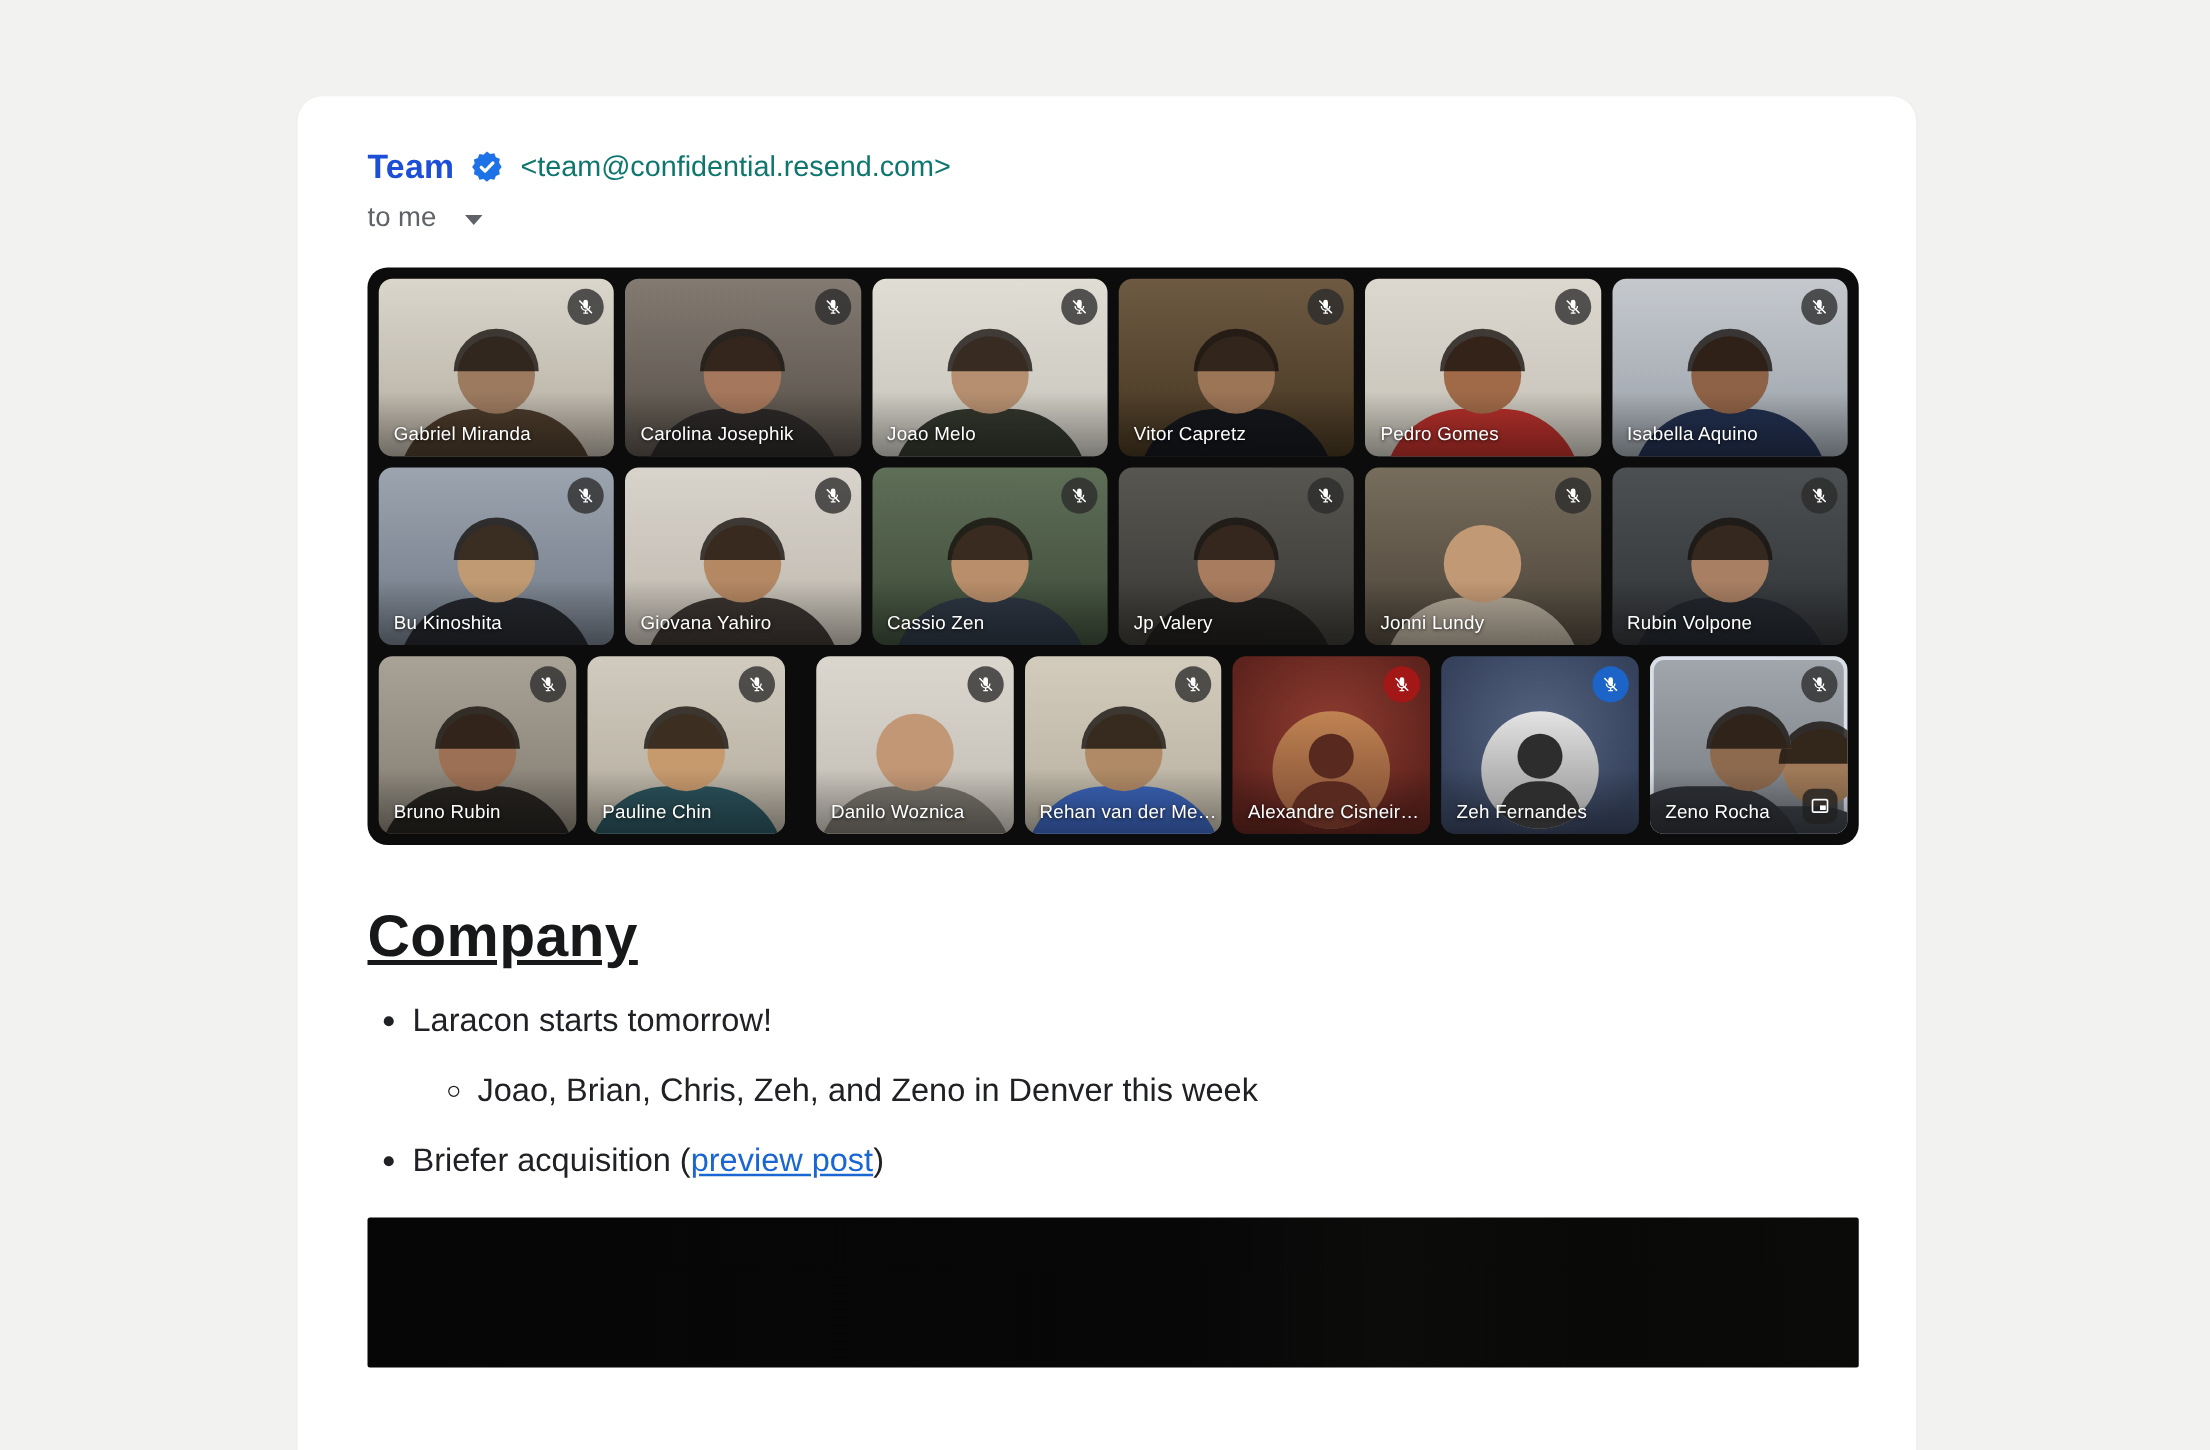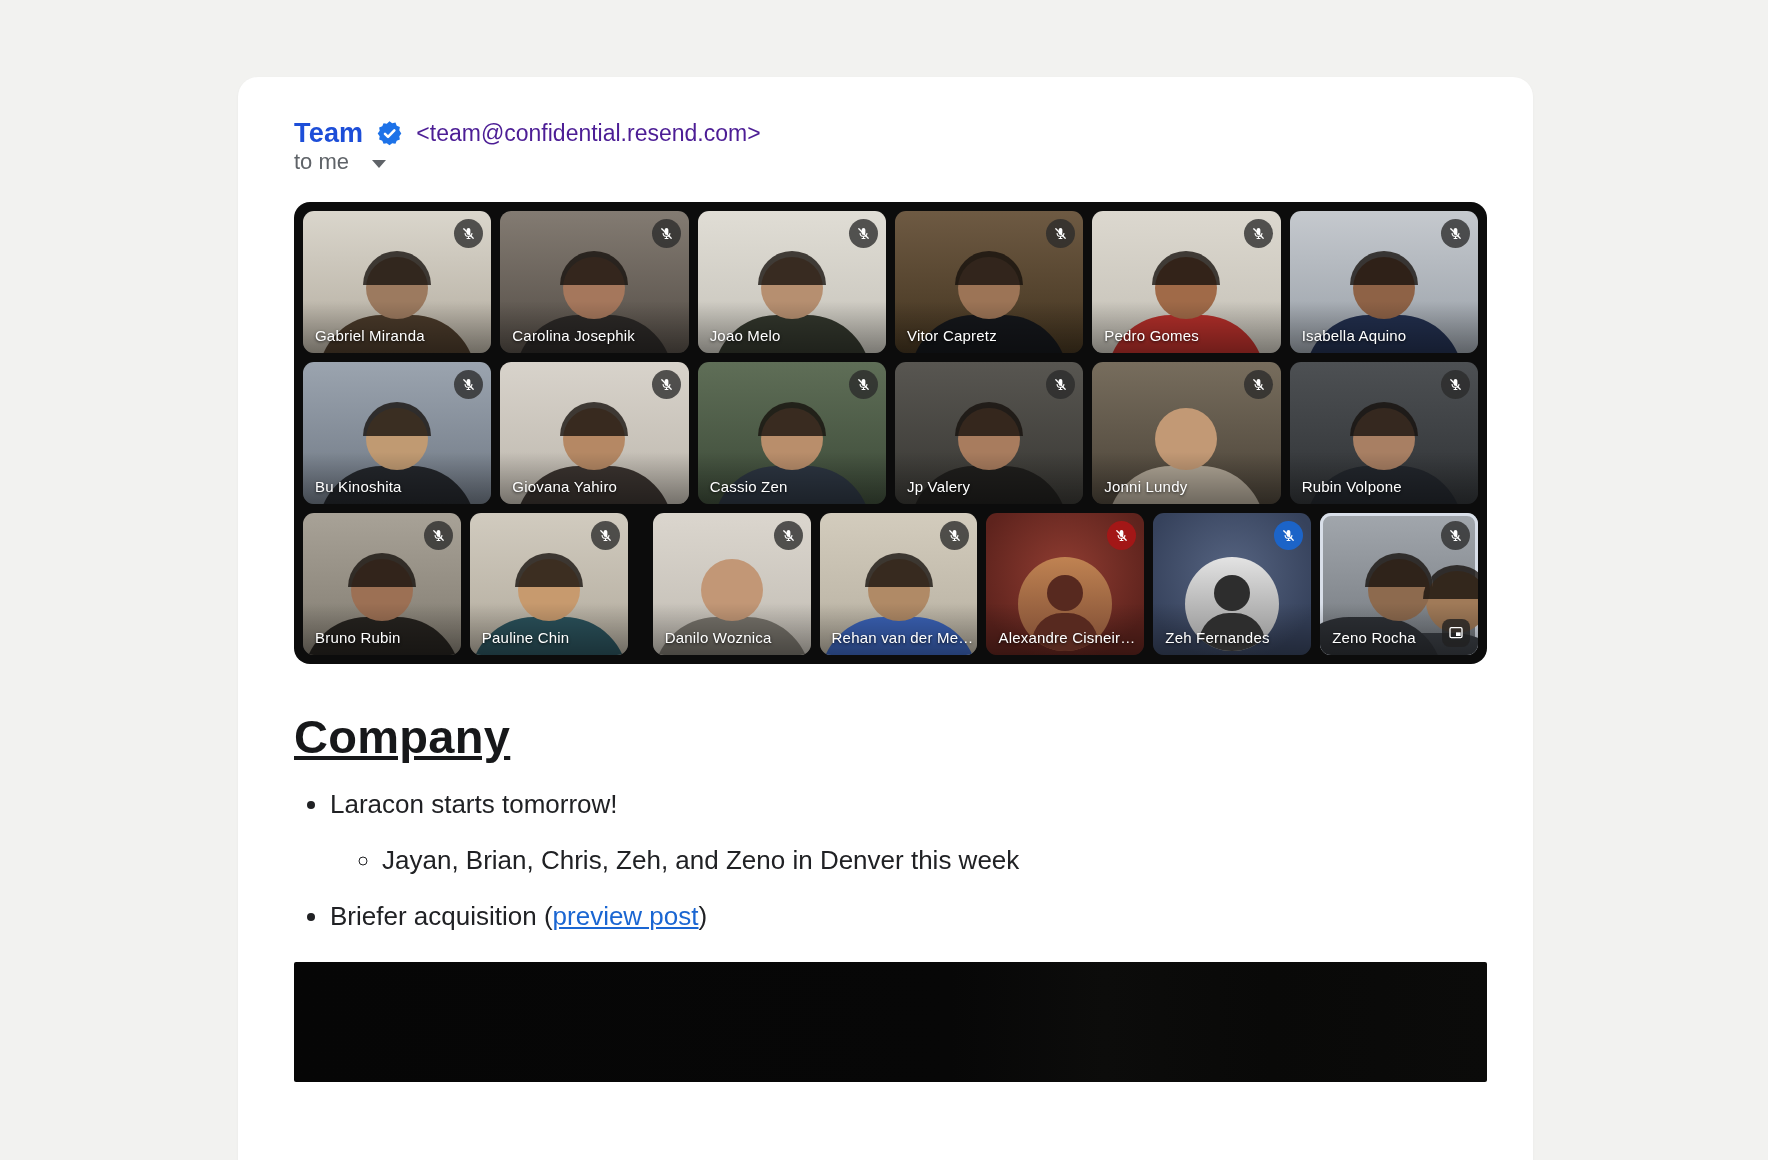--- a/index.html
+++ b/index.html
@@ -9,22 +9,22 @@
   }
   .card{
     position:absolute;left:238px;top:77px;width:1295px;height:1120px;
     background:#ffffff;border-radius:20px;box-sizing:border-box;
     padding:41px 46px 0 56px;box-shadow:0 1px 3px rgba(0,0,0,0.04);
   }
   
   .sender-row{display:flex;align-items:center;gap:13px;}
   .sender-name{font-size:27px;font-weight:bold;color:#1d4ed8;letter-spacing:.2px;}
   .badge{width:27px;height:27px;display:inline-flex;}
-  .sender-address{font-size:23px;color:#4c1d95;}
-  .to-row{display:flex;align-items:center;gap:23px;font-size:22px;color:#5f6368;cursor:pointer;width:max-content;}
+  .sender-address{font-size:23px;color:#0f766e;}
+  .to-row{margin-top:12px;display:flex;align-items:center;gap:23px;font-size:22px;color:#5f6368;cursor:pointer;width:max-content;}
   .chev{width:0;height:0;border-left:7px solid transparent;border-right:7px solid transparent;border-top:8px solid #5f6368;margin-top:3px;}
 
   
   .grid{
     margin-top:27px;width:1193px;box-sizing:border-box;background:#0c0c0c;
     border-radius:16px;padding:9px;display:flex;flex-direction:column;gap:9px;
   }
   .grow{display:flex;gap:9px;}
   .tile{
     position:relative;flex:1;height:142px;border-radius:11px;overflow:hidden;
@@ -438,21 +438,21 @@
 
   </div>
 
   <h1 class="h1">Company</h1>
 
   <ul class="lvl1">
     <li>
       <span>Laracon starts tomorrow!</span>
       <ul class="lvl2">
         <li>
-          <span>Jayan, Brian, Chris, Zeh, and Zeno in Denver this week</span>
+          <span>Joao, Brian, Chris, Zeh, and Zeno in Denver this week</span>
         </li>
       </ul>
     </li>
     <li>
       <span>Briefer acquisition (</span><a class="plink">preview post</a><span>)</span>
     </li>
   </ul>
 
   <div class="dark-img"></div>
 

